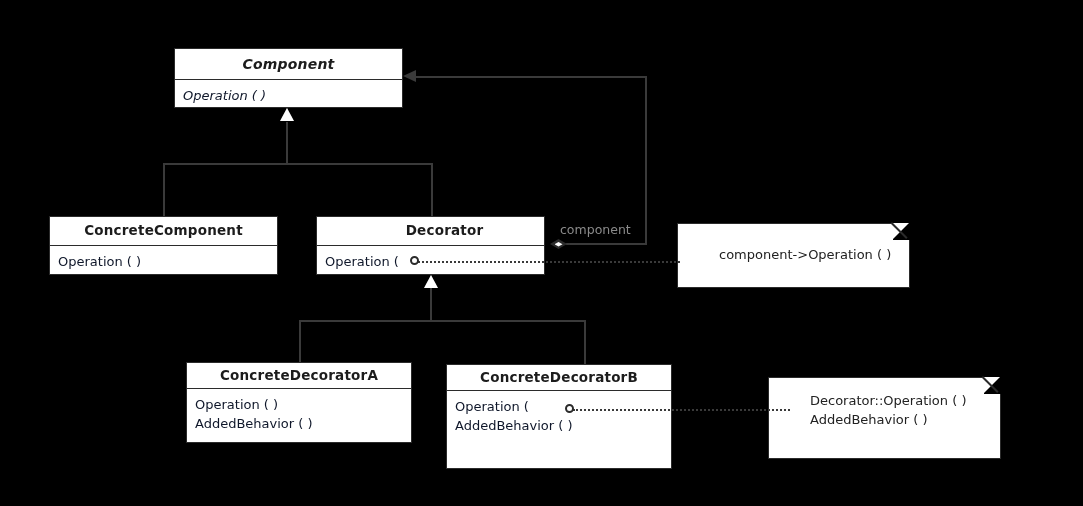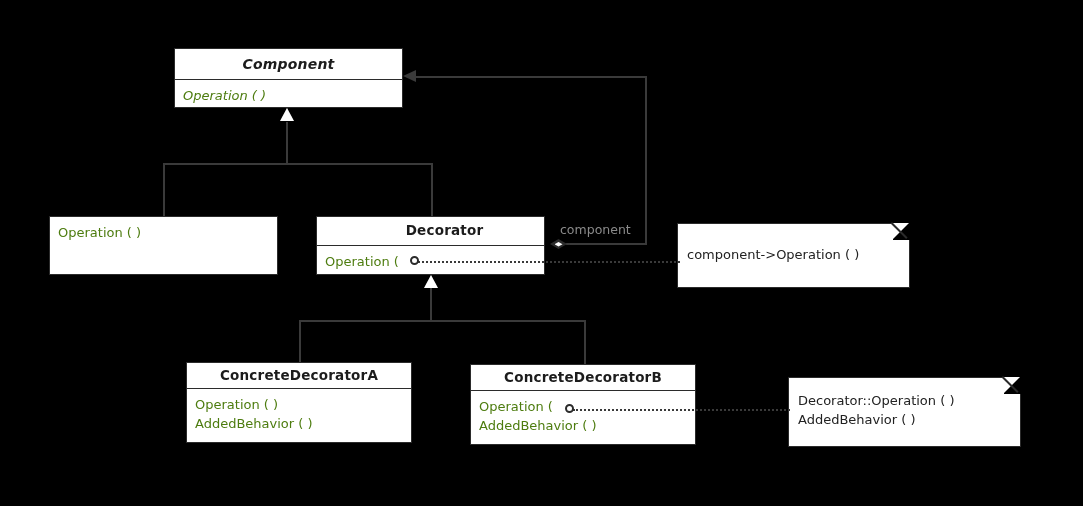--- a/index.html
+++ b/index.html
@@ -36,21 +36,21 @@
     border-bottom: 1.5px solid #2b2b2b;
     box-sizing: border-box;
   }
   .uml-class.abstract .cls-name {
     font-style: italic;
     font-size: 14px;
   }
   .uml-class .cls-ops {
     box-sizing: border-box;
     padding: 6px 8px 4px 8px;
-    color: #4d7c0f;
+    color: #0f172a;
     font-size: 13px;
     line-height: 19px;
   }
   .uml-class.abstract .cls-ops {
     font-style: italic;
   }
   .op-line {
     white-space: nowrap;
     position: relative;
   }
@@ -101,21 +101,21 @@
     height: 1.7px;
     background: #2b2b2b;
     transform-origin: 0 0;
     transform: rotate(45deg);
   }
   .uml-note .note-text {
     position: relative;
     z-index: 3;
     padding: 9px 10px;
   }
-  .note-ln { white-space: nowrap; }
+  .note-ln { white-space: nowrap; margin-left: 32px; }
 
   
   .edge {
     position: absolute;
     background: #3a3a3a;
     z-index: 2;
   }
   .edge.h { height: 1.6px; }
   .edge.v { width: 1.6px; }
 
@@ -212,57 +212,58 @@
   <div class="socket" style="left:565px; top:404px;"></div>
 
   <div class="uml-class abstract" style="left:174px; top:48px; width:229px; height:60px;">
     <div class="cls-name" style="height:31px;">Component</div>
     <div class="cls-ops">
       <div class="op-line">Operation (  )</div>
     </div>
   </div>
 
   <div class="uml-class" style="left:49px; top:216px; width:229px; height:59px;">
+    <div class="cls-name" style="height:29px;">ConcreteComponent</div>
     <div class="cls-ops">
       <div class="op-line">Operation (  )</div>
     </div>
   </div>
 
   <div class="uml-class" style="left:316px; top:216px; width:229px; height:59px;">
     <div class="cls-name" style="height:29px;padding-left:28px;">Decorator</div>
     <div class="cls-ops">
       <div class="op-line">Operation (  </div>
     </div>
   </div>
 
   <div class="uml-class" style="left:186px; top:362px; width:226px; height:81px;">
     <div class="cls-name" style="height:26px;">ConcreteDecoratorA</div>
     <div class="cls-ops">
       <div class="op-line">Operation (  )</div>
       <div class="op-line">AddedBehavior (  )</div>
     </div>
   </div>
 
-  <div class="uml-class" style="left:470px; top:364px; width:226px; height:81px;">
+  <div class="uml-class" style="left:446px; top:364px; width:226px; height:105px;">
     <div class="cls-name" style="height:26px;">ConcreteDecoratorB</div>
     <div class="cls-ops">
       <div class="op-line">Operation (  </div>
       <div class="op-line">AddedBehavior (  )</div>
     </div>
   </div>
 
   <div class="uml-note" style="left:677px; top:223px; width:233px; height:65px;">
     <div class="note-body"></div>
     <div class="note-fold"></div>
     <div class="note-text" style="padding-top:22px;">
       <div class="note-ln">component-&gt;Operation (  )</div>
     </div>
   </div>
 
-  <div class="uml-note" style="left:788px; top:377px; width:233px; height:70px;">
+  <div class="uml-note" style="left:768px; top:377px; width:233px; height:82px;">
     <div class="note-body"></div>
     <div class="note-fold"></div>
     <div class="note-text" style="padding-top:14px;">
       <div class="note-ln">Decorator::Operation (  )</div>
       <div class="note-ln">AddedBehavior (  )</div>
     </div>
   </div>
 
 </div>
 

